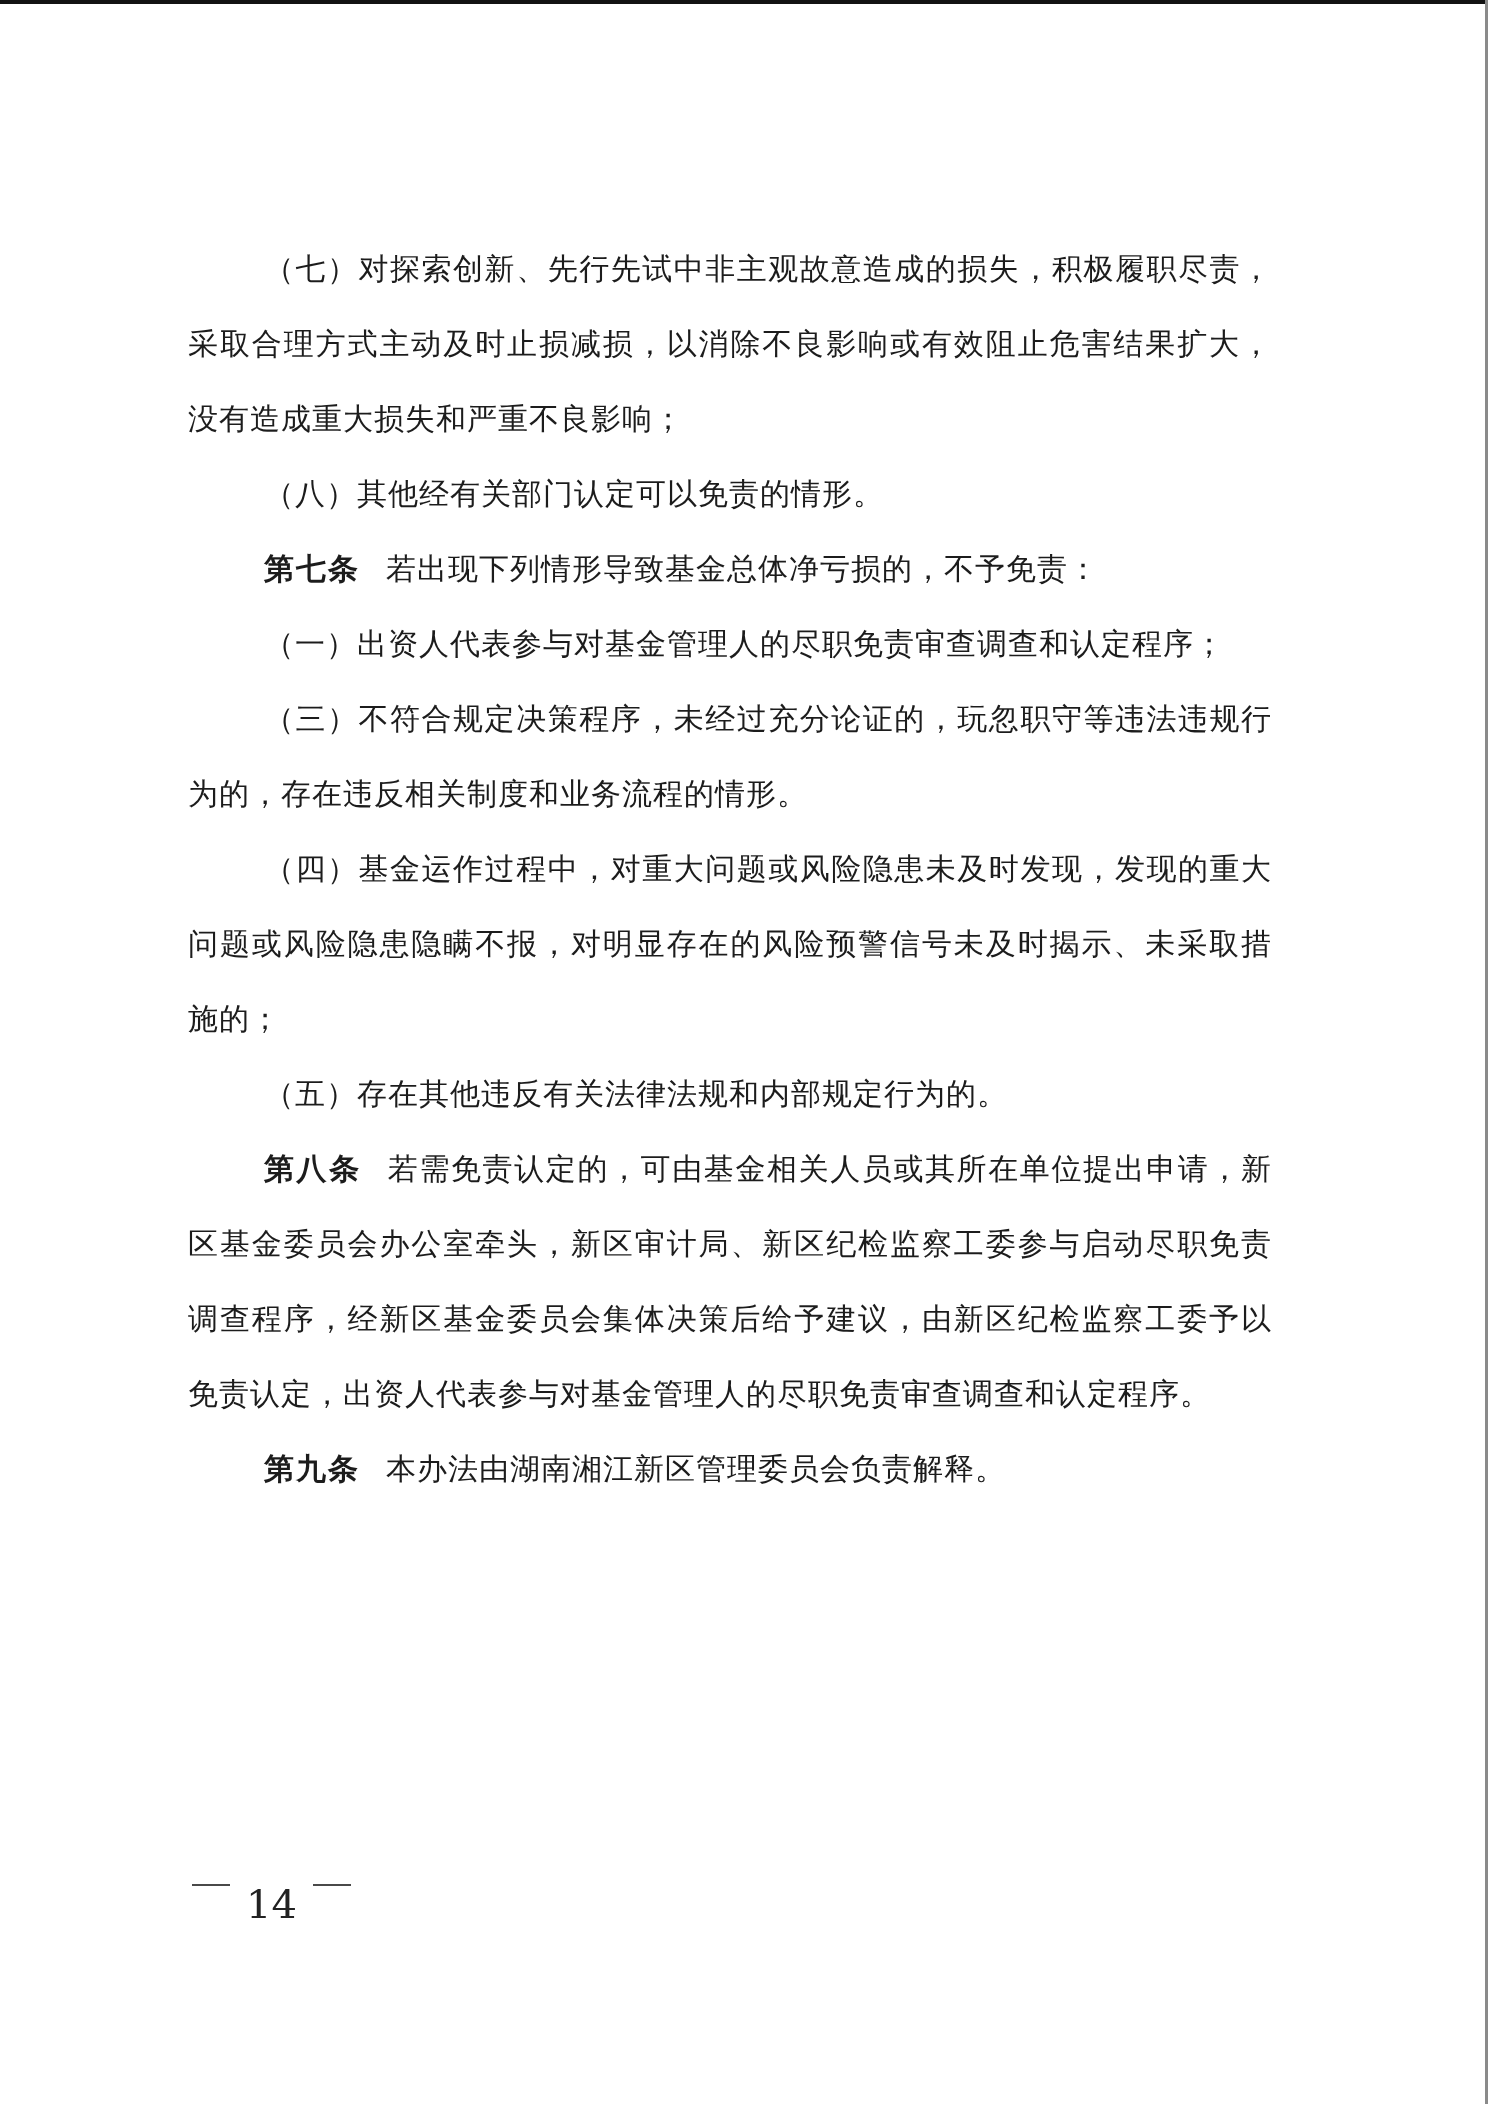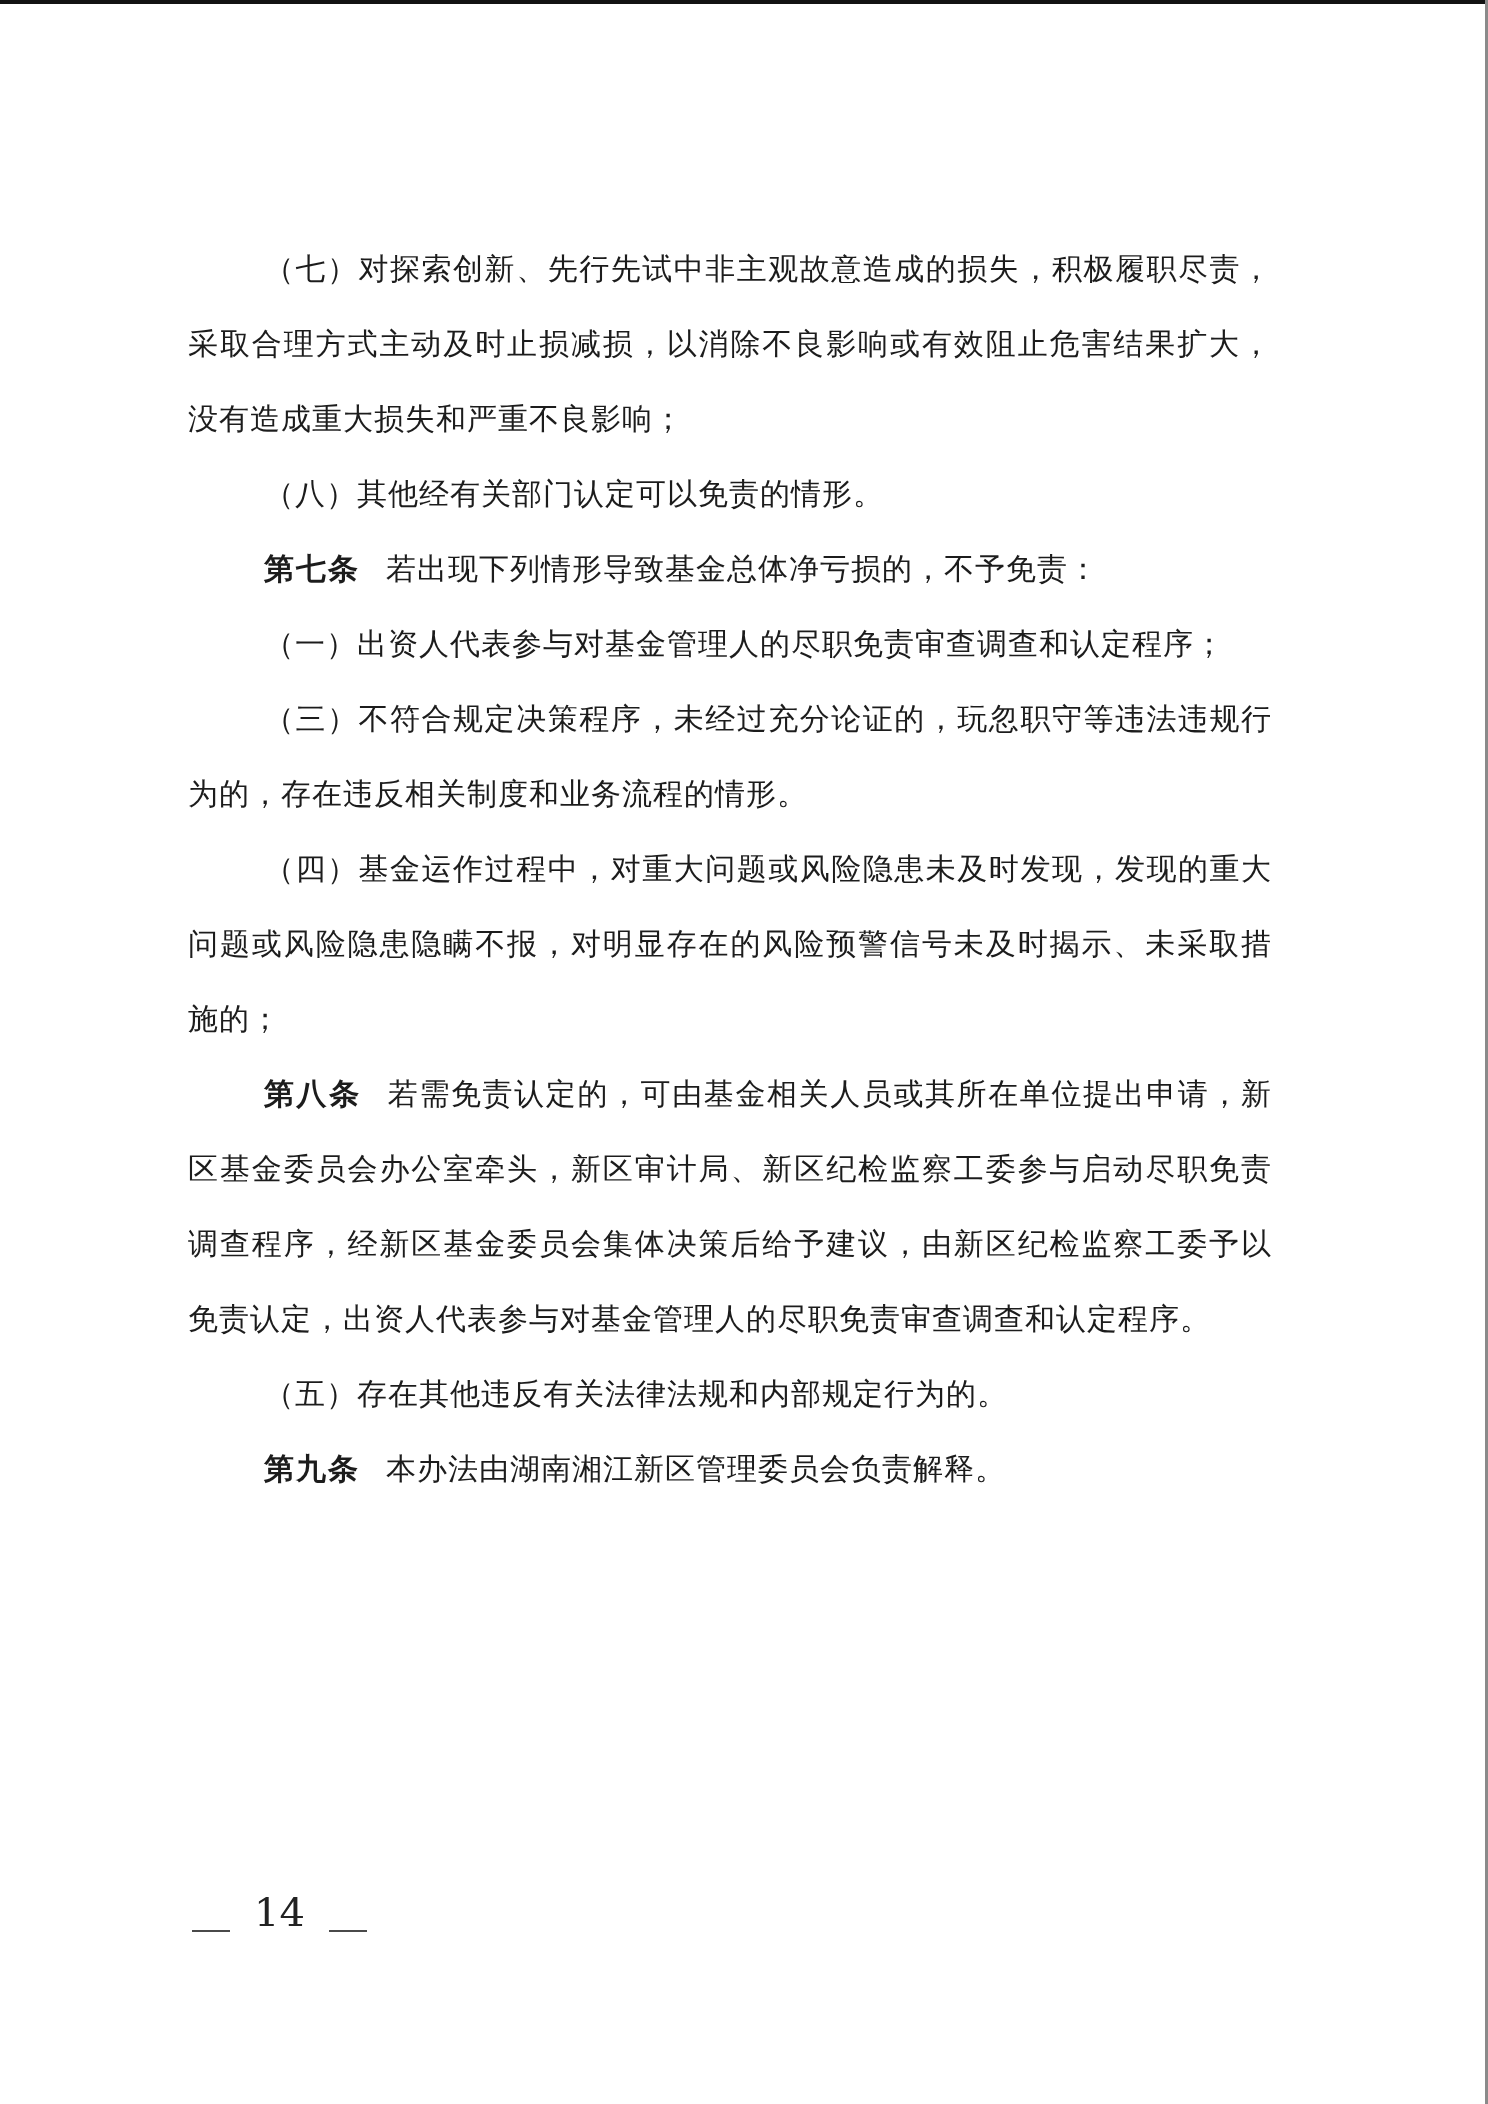--- a/index.html
+++ b/index.html
@@ -40,22 +40,22 @@
     font-family: Liberation Serif, serif;
     margin-right: 26px;
     letter-spacing: 2px;
   }
   .footer {
     position: absolute;
     left: 192px;
     top: 1884px;
     height: 48px;
     display: flex;
-    align-items: flex-end;
-    gap: 24px;
+    align-items: flex-start;
+    gap: 16px;
   }
   .footer-dash {
     width: 38px;
     height: 2px;
     background: #4a4a4a;
   }
   .page-num {
     font-size: 40px;
     line-height: 1;
     color: #222222;
@@ -69,22 +69,22 @@
   <div class="top-edge"></div>
   <div class="right-edge"></div>
 
   <div class="doc-body" id="doc-body">
       <p class="para">（七）对探索创新、先行先试中非主观故意造成的损失，积极履职尽责，采取合理方式主动及时止损减损，以消除不良影响或有效阻止危害结果扩大，没有造成重大损失和严重不良影响；</p>
       <p class="para">（八）其他经有关部门认定可以免责的情形。</p>
       <p class="para"><span class="article-no">第七条</span>若出现下列情形导致基金总体净亏损的，不予免责：</p>
       <p class="para">（一）出资人代表参与对基金管理人的尽职免责审查调查和认定程序；</p>
       <p class="para">（三）不符合规定决策程序，未经过充分论证的，玩忽职守等违法违规行为的，存在违反相关制度和业务流程的情形。</p>
       <p class="para">（四）基金运作过程中，对重大问题或风险隐患未及时发现，发现的重大问题或风险隐患隐瞒不报，对明显存在的风险预警信号未及时揭示、未采取措施的；</p>
+      <p class="para">（五）存在其他违反有关法律法规和内部规定行为的。</p>
       <p class="para"><span class="article-no">第八条</span>若需免责认定的，可由基金相关人员或其所在单位提出申请，新区基金委员会办公室牵头，新区审计局、新区纪检监察工委参与启动尽职免责调查程序，经新区基金委员会集体决策后给予建议，由新区纪检监察工委予以免责认定，出资人代表参与对基金管理人的尽职免责审查调查和认定程序。</p>
-      <p class="para">（五）存在其他违反有关法律法规和内部规定行为的。</p>
       <p class="para"><span class="article-no">第九条</span>本办法由湖南湘江新区管理委员会负责解释。</p>
     </div>
 
   <div class="footer">
     <span class="footer-dash"></span>
     <span class="page-num">14</span>
     <span class="footer-dash"></span>
   </div>
 </div>
 

